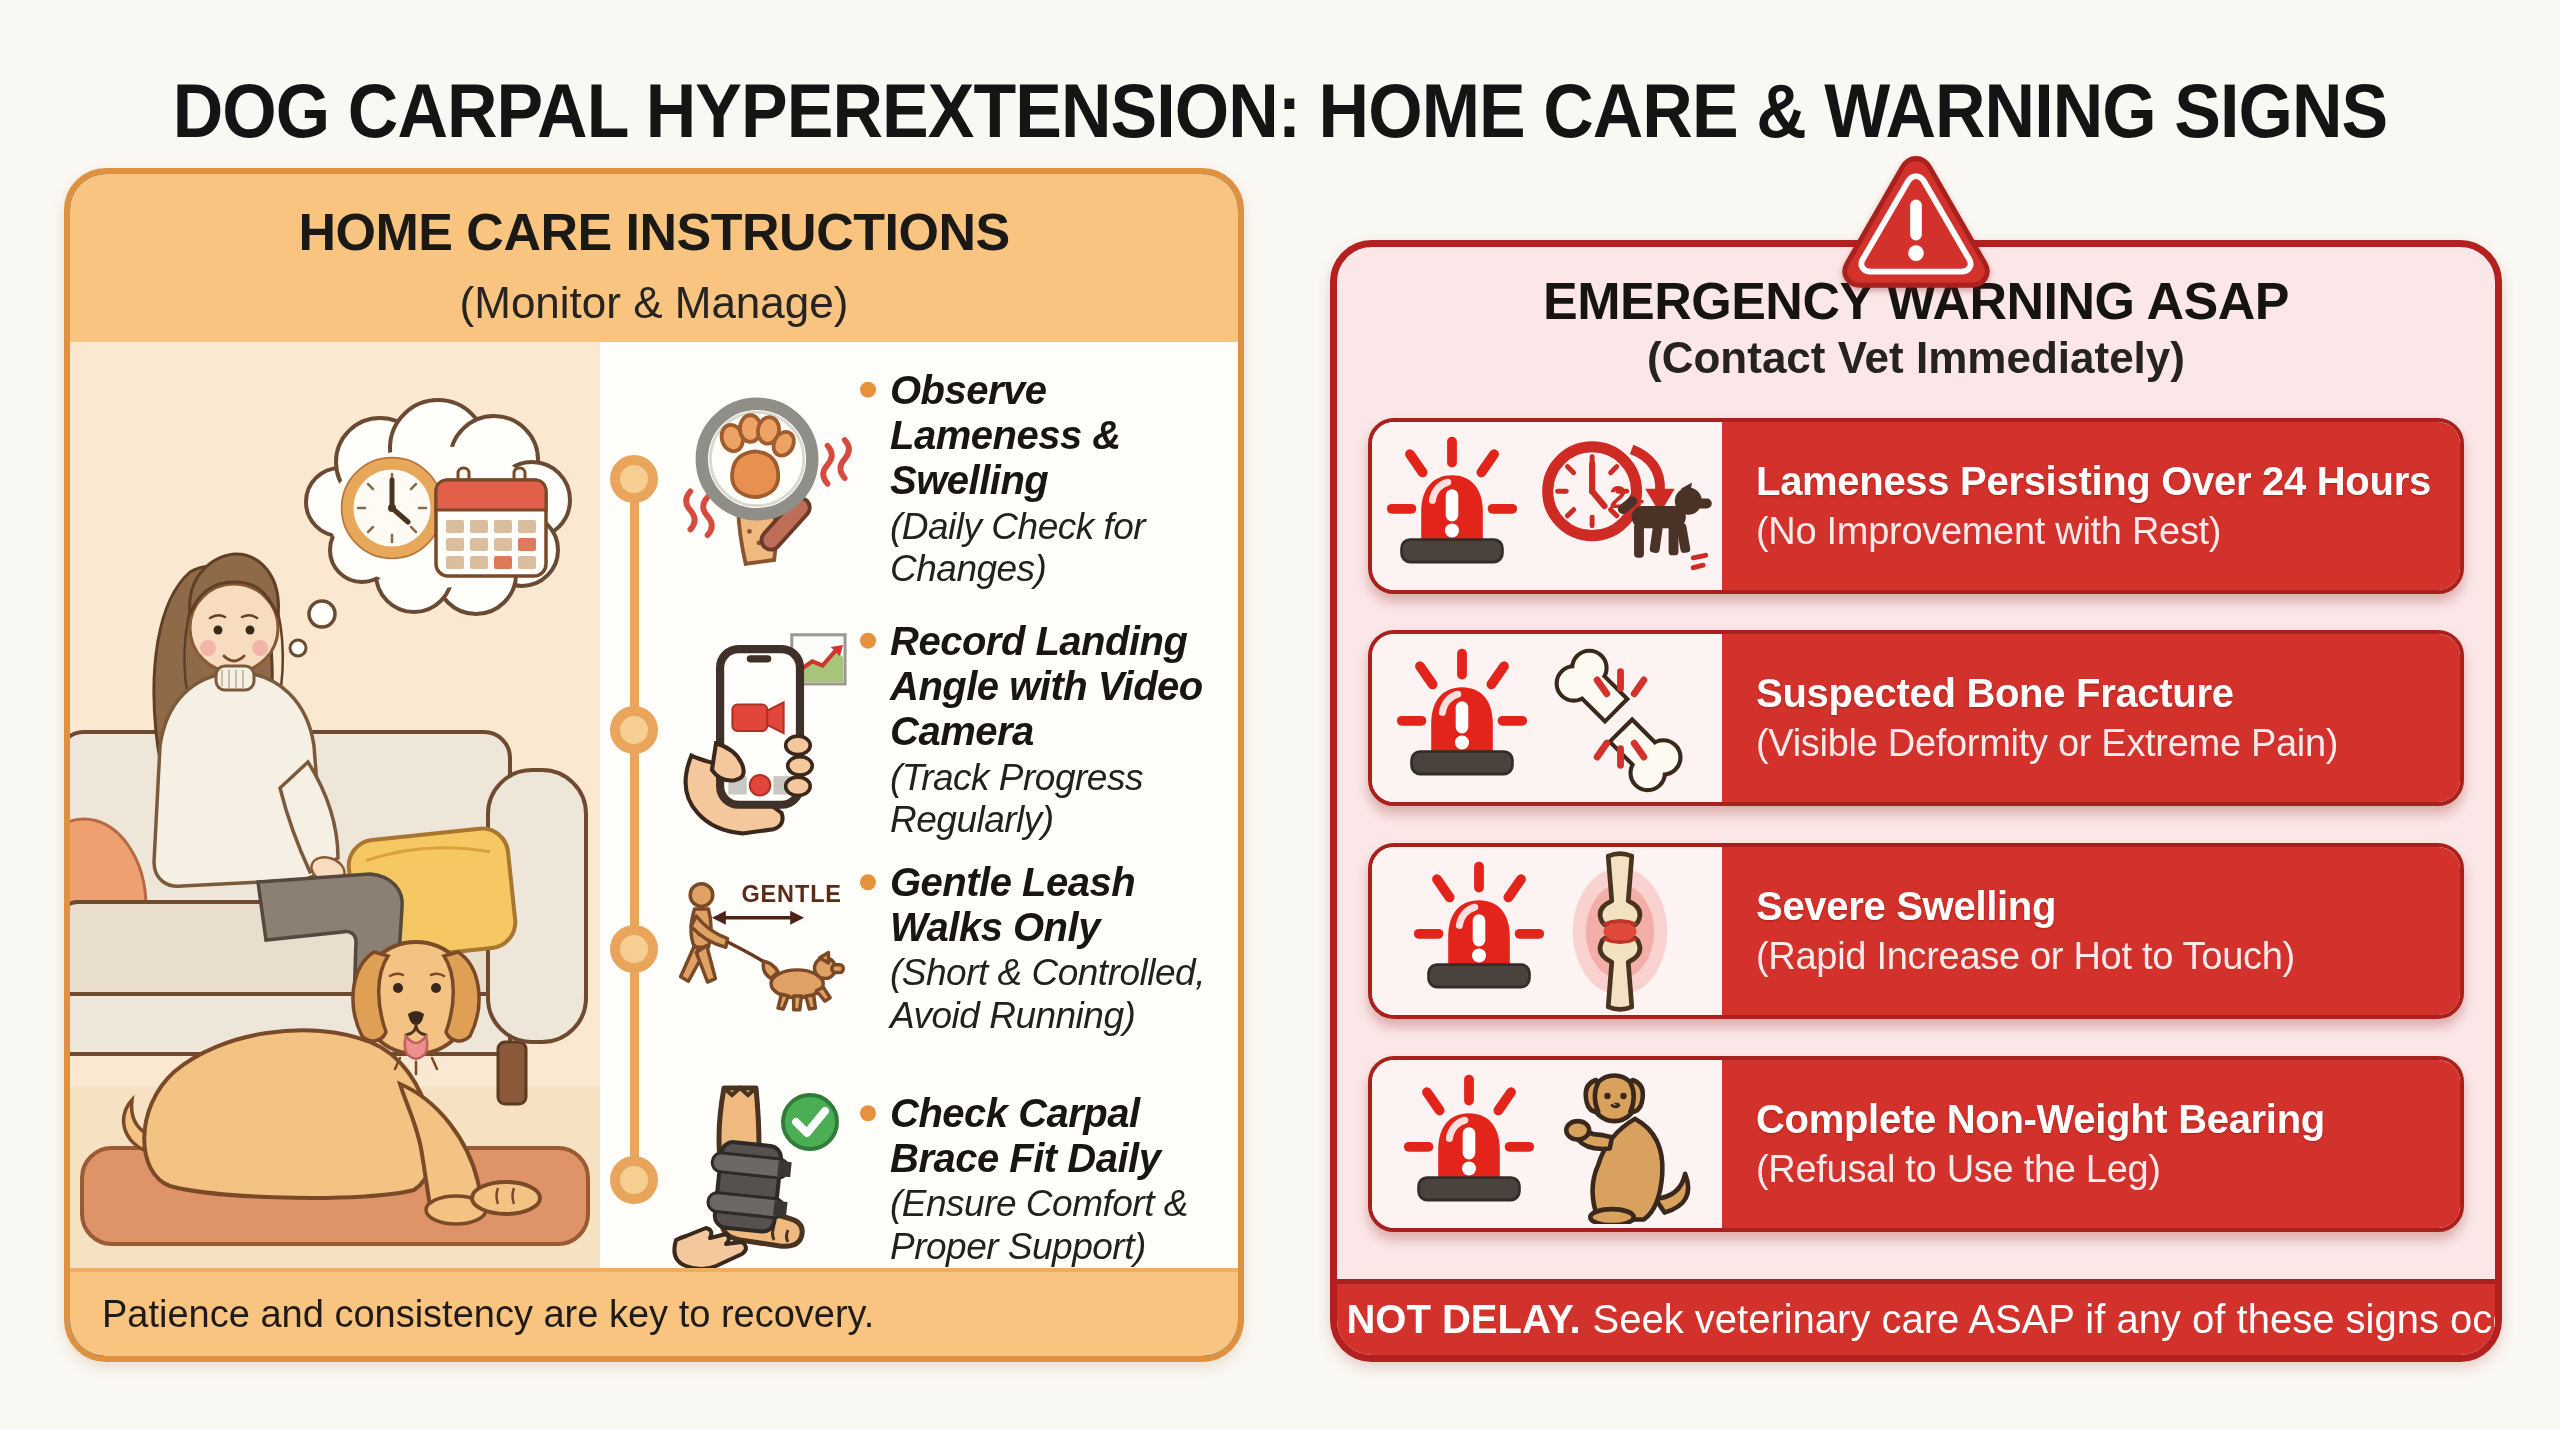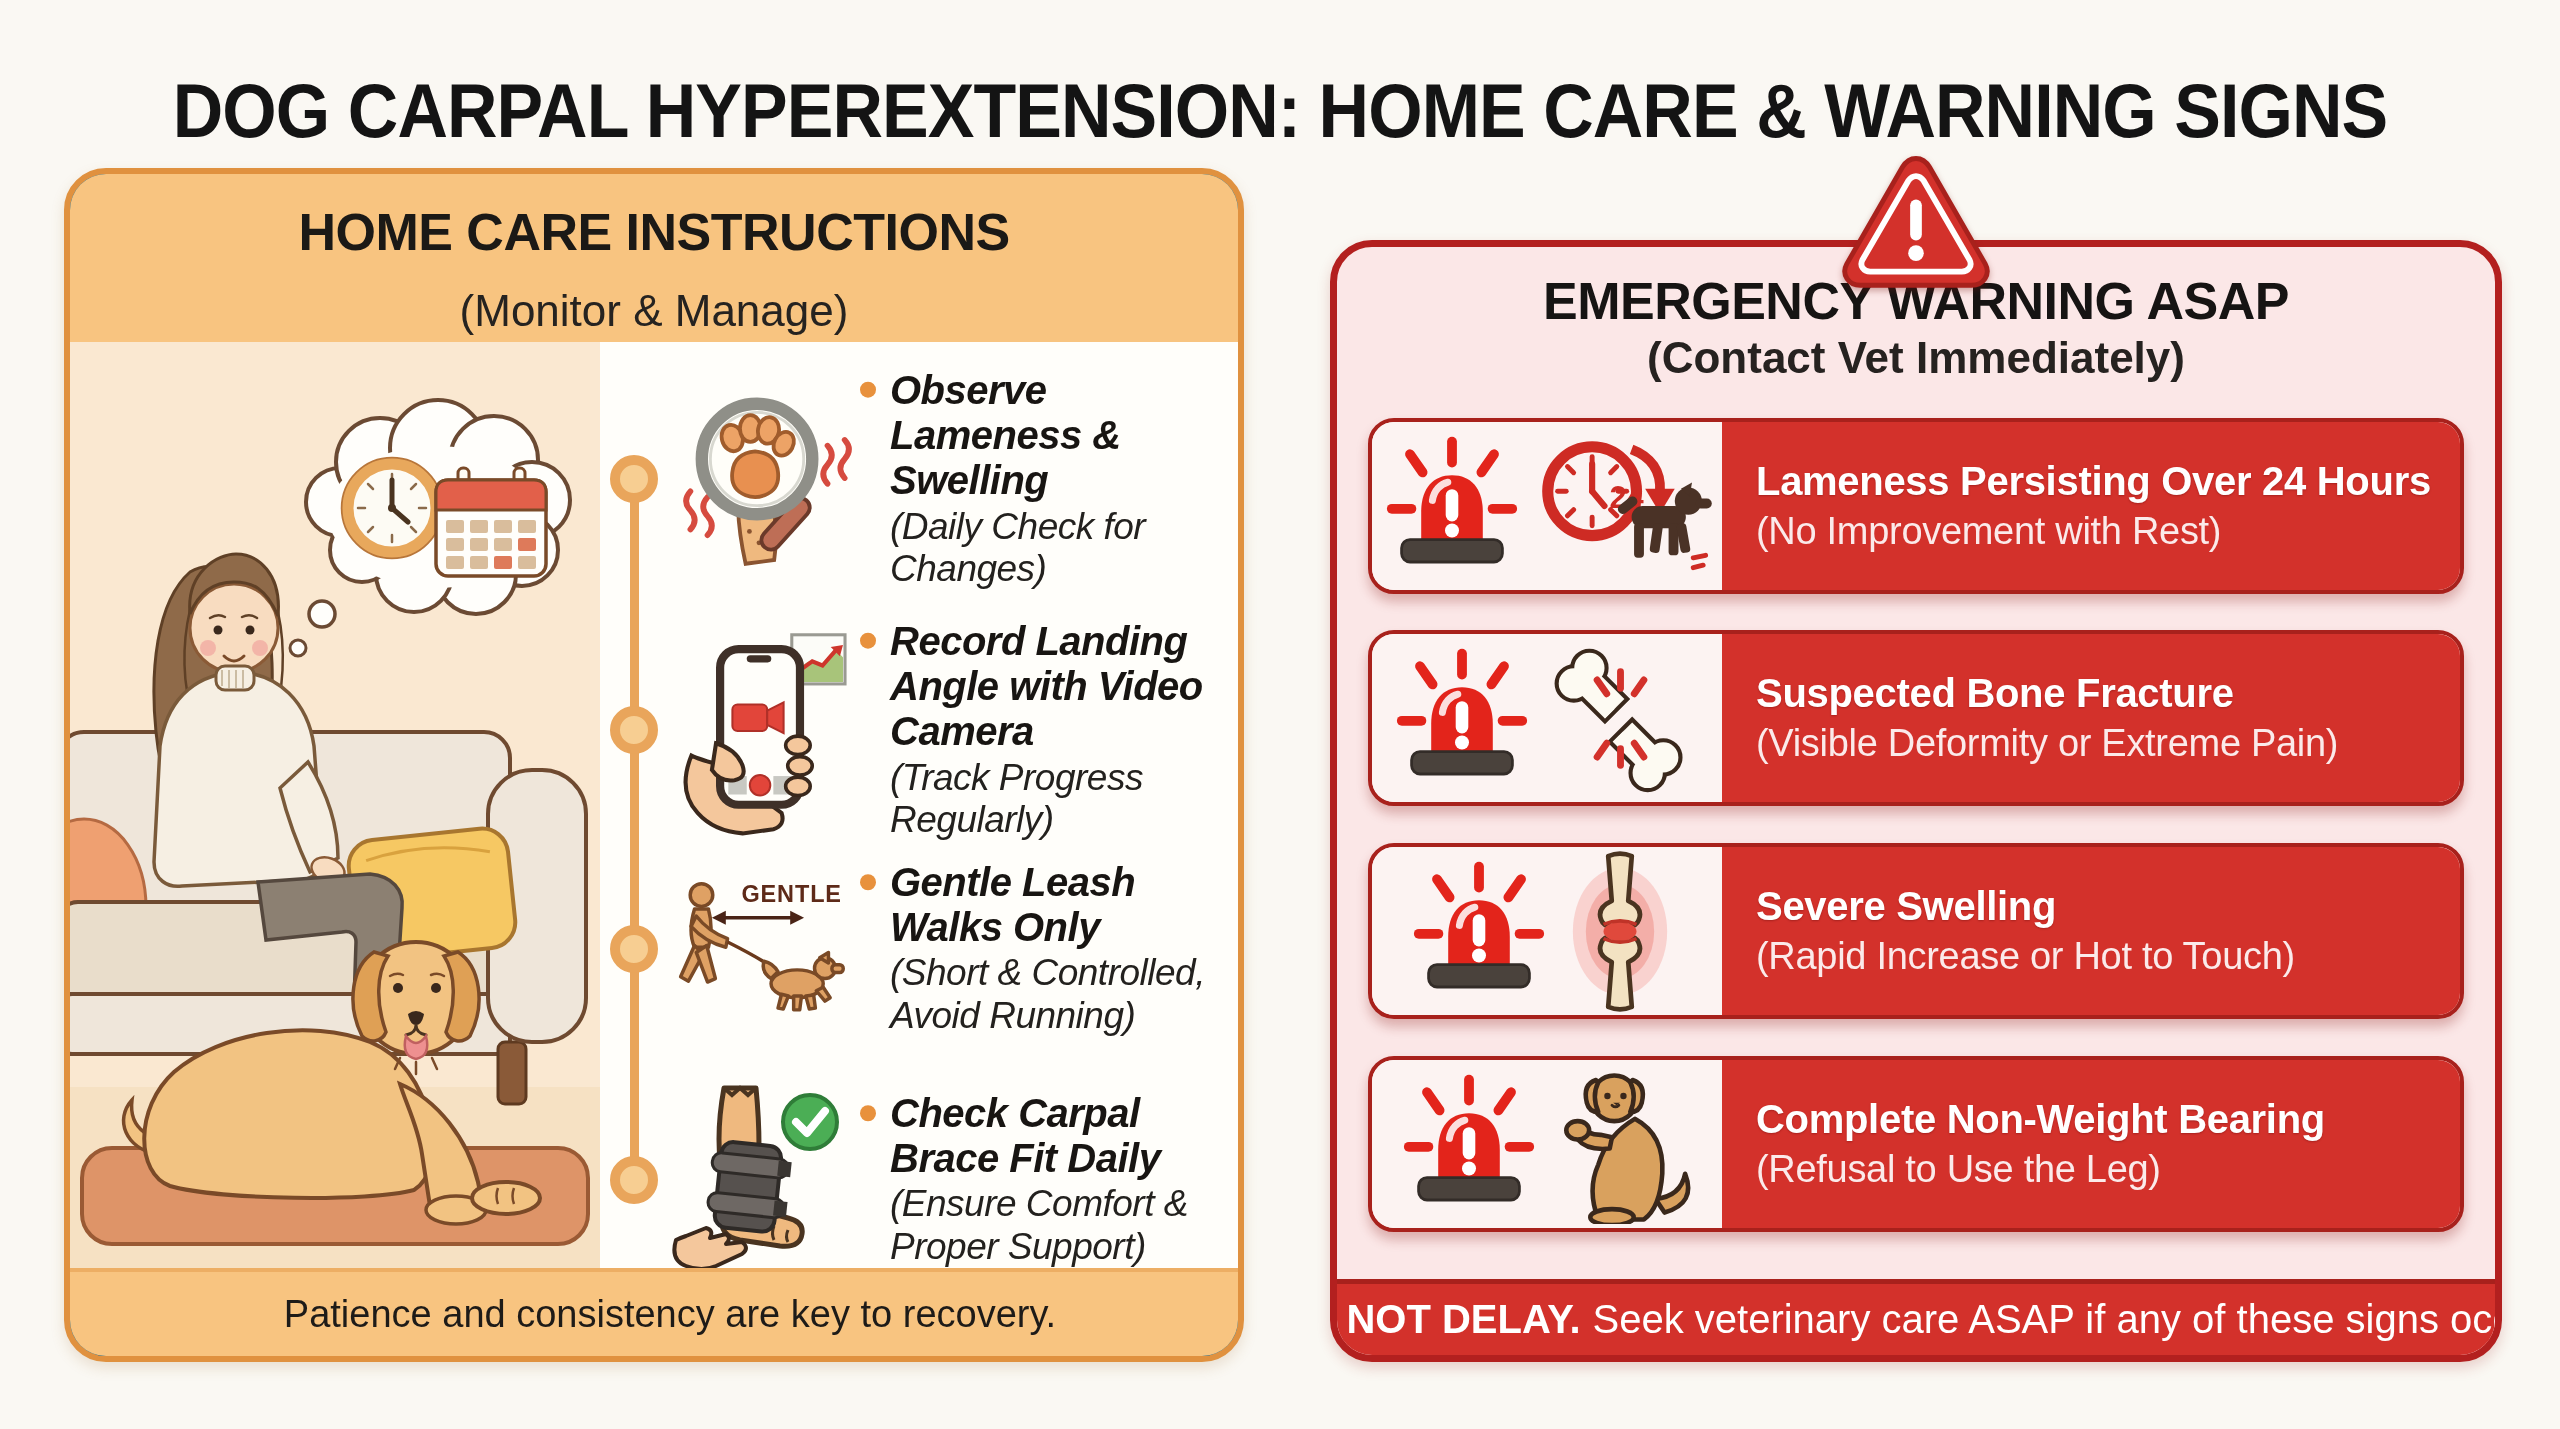--- a/index.html
+++ b/index.html
@@ -20,21 +20,21 @@
   .panel-left{
     position:absolute;left:64px;top:168px;width:1180px;height:1194px;
     background:#0369a1;border:6px solid #E0913F;border-radius:42px;
     overflow:hidden;box-sizing:border-box;box-shadow:0 6px 14px rgba(160,110,50,.18);
   }
   .pl-header{
     position:absolute;left:0;top:0;width:100%;height:168px;background:#F8C480;
     text-align:center;box-sizing:border-box;padding-top:28px;
   }
   .pl-title{font-size:52px;font-weight:800;color:#1B1916;letter-spacing:-.5px;}
-  .pl-sub{font-size:44px;font-weight:400;color:#262320;margin-top:24px;}
+  .pl-sub{font-size:44px;font-weight:400;color:#262320;margin-top:16px;}
   .illustration{
     position:absolute;left:0;top:168px;width:530px;height:926px;background:#FAE8D1;overflow:hidden;
   }
   .illustration svg{display:block;width:530px;height:926px;}
   .instructions{
     position:absolute;left:530px;top:168px;width:638px;height:926px;background:#FFFEFA;
   }
   .tl-line{position:absolute;left:30px;top:137px;width:9px;height:701px;background:#E9A55B;border-radius:5px;}
   .tl-dot{
     position:absolute;left:10px;width:48px;height:48px;border-radius:50%;
@@ -46,21 +46,21 @@
     width:200px;height:215px;display:flex;align-items:center;justify-content:center;
   }
   .care-icon svg{width:100%;height:100%;}
   .care-text{position:absolute;left:290px;top:50%;transform:translateY(-50%);width:340px;font-style:italic;}
   .care-title{position:relative;font-size:40px;font-weight:700;line-height:1.13;color:#181512;letter-spacing:-.5px;}
   .bullet{position:absolute;left:-30px;top:14px;width:16px;height:16px;border-radius:50%;background:#E8913C;}
   .care-note{font-size:37px;font-weight:400;line-height:1.15;color:#23211E;letter-spacing:-.5px;margin-top:2px;}
   .pl-footer{
     position:absolute;left:0;bottom:0;width:100%;height:88px;background:#F8C480;
     border-top:4px solid #EDAE64;box-sizing:border-box;
-    display:flex;align-items:center;justify-content:center;
+    display:flex;align-items:center;
     font-size:38px;color:#1E1B18;padding-left:32px;
   }
   
   .panel-right{
     position:absolute;left:1330px;top:240px;width:1172px;height:1122px;
     background:#FBE7E7;border:7px solid #B3201F;border-radius:42px;
     overflow:hidden;box-sizing:border-box;box-shadow:0 6px 14px rgba(160,40,35,.20);
   }
   .pr-header{position:absolute;left:0;top:24px;width:100%;text-align:center;}
   .pr-title{font-size:52px;font-weight:800;color:#161413;letter-spacing:-.5px;}

